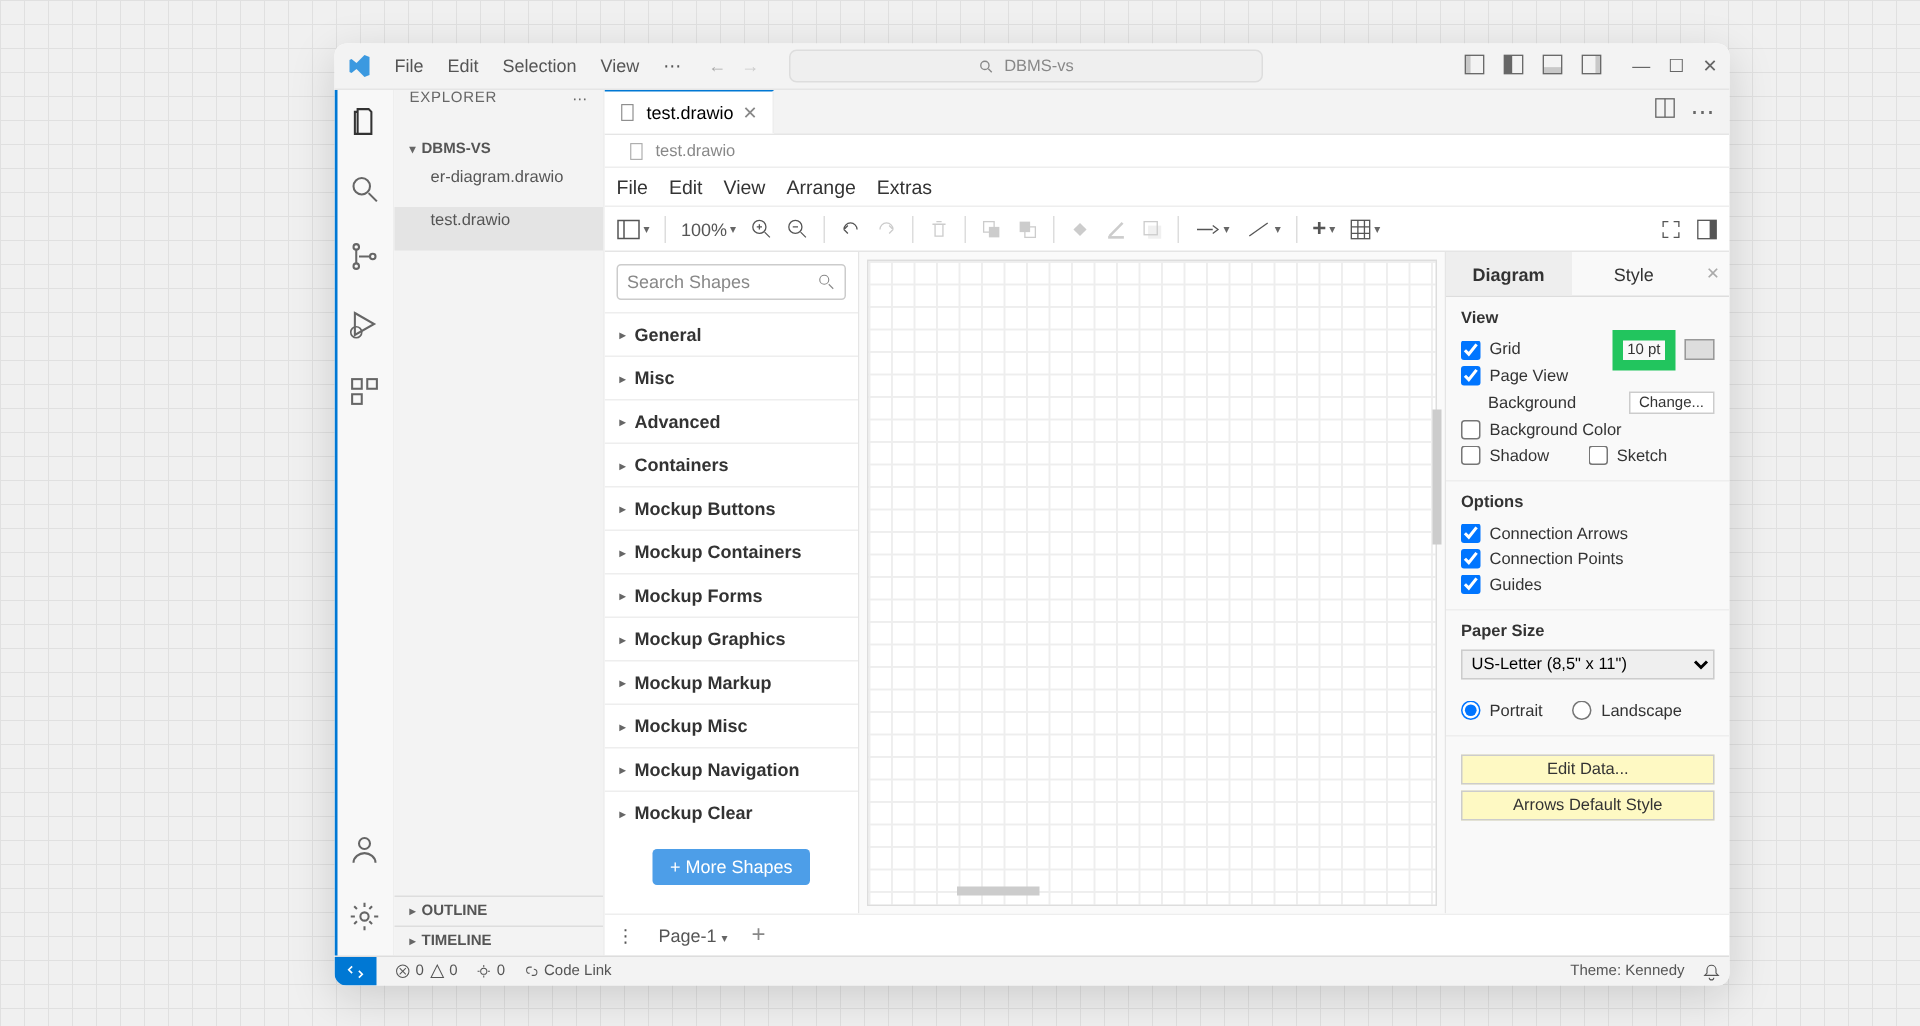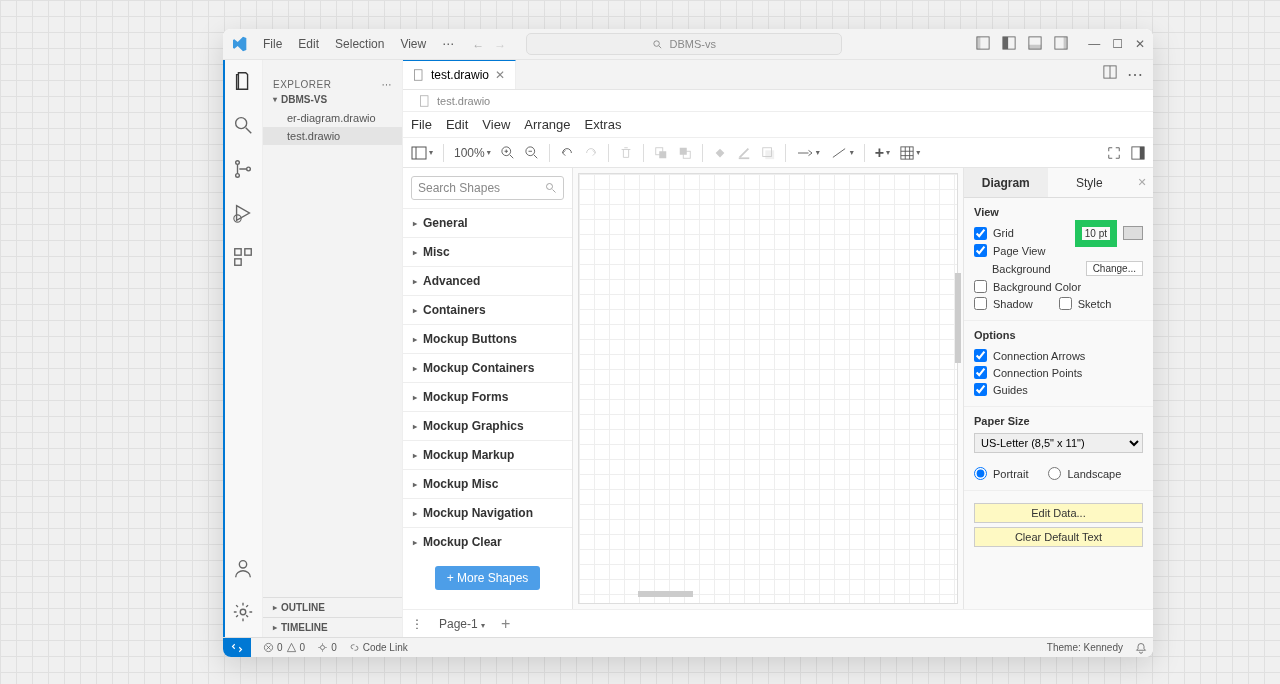--- a/index.html
+++ b/index.html
@@ -12,23 +12,23 @@
 .titlebar .menu-item { padding: 0 8px; cursor: pointer; }
 .titlebar .nav { margin-left: 10px; display: flex; gap: 10px; color: #aaa; }
 .titlebar .search { flex:0 0 316px; margin: 0 8px 0 20px; height: 22px; background: #efefef; border:1px solid #ddd; border-radius: 5px; display: flex; align-items: center; justify-content: center; font-size: 11px; color: #888; gap:6px; }
 .titlebar .right { margin-left: auto; display: flex; gap: 12px; color: #666; align-items:center; }
 .titlebar .right .ctl { cursor: pointer; }
 .body { flex: 1; display: flex; overflow: hidden; }
 .activitybar { width: 40px; background: #f8f8f8; border-right: 1px solid #eee; display: flex; flex-direction: column; align-items: center; padding-top: 10px; gap: 18px; color: #666; }
 .activitybar .spacer { flex: 1; }
 .activitybar svg { cursor: pointer; }
 .sidebar { width: 140px; background: #f3f3f3; border-right: 1px solid #eee; display: flex; flex-direction: column; font-size: 11px; color: #555; }
-.sidebar .hdr { height: 30px; display: flex; align-items: flex-end; padding: 0 10px; text-transform: uppercase; letter-spacing: 0.5px; font-size: 10px; color: #666; justify-content:space-between;}
+.sidebar .hdr { height: 30px; display: flex; align-items: flex-start; padding: 0 10px; text-transform: uppercase; letter-spacing: 0.5px; font-size: 10px; color: #666; justify-content:space-between;}
 .sidebar .project { padding: 4px 10px; font-weight: bold; font-size: 10px; display:flex; align-items:center; gap:4px;}
-.sidebar .file { padding: 3px 10px 3px 24px; cursor: pointer; }
+.sidebar .file { padding: 3px 10px 14px 24px; cursor: pointer; }
 .sidebar .file.active { background: #e4e4e4; }
 .sidebar .spacer { flex: 1; }
 .sidebar .collapsed-sec { padding: 4px 10px; font-weight: bold; font-size: 10px; border-top: 1px solid #ddd; display:flex; align-items:center; gap:4px;}
 .editor { flex: 1; display: flex; flex-direction: column; overflow: hidden; }
 .tabs { height: 30px; display: flex; background: #f3f3f3; border-bottom: 1px solid #e5e5e5; align-items:center; }
 .tab { height: 100%; padding: 0 10px; display: flex; align-items: center; gap: 6px; font-size: 12px; background: #fff; border-right: 1px solid #eee; border-top: 1px solid #0078d4; cursor: pointer; }
 .tab .close { color: #888; cursor: pointer; }
 .tabs .right-controls { margin-left:auto; display:flex; gap:10px; padding-right:10px; color:#666;}
 .breadcrumb { height: 22px; display: flex; align-items: center; padding: 0 16px; font-size: 11px; color: #888; border-bottom: 1px solid #eee; gap:6px;}
 .drawio { flex: 1; display: flex; flex-direction: column; overflow: hidden; }
@@ -462,21 +462,21 @@
               <div class="rp-row" style="margin-top:12px;">
                 <input type="radio" checked="" style="">
                 <span>Portrait</span>
                 <span style="width:8px"></span>
                 <input type="radio" style="">
                 <span>Landscape</span>
               </div>
             </div>
             <div class="rp-section" style="border-bottom:none;">
               <span class="rp-btn">Edit Data...</span>
-              <span class="rp-btn">Clear Default Text</span>
+              <span class="rp-btn">Arrows Default Style</span>
             </div>
           </div>
         </div>
 
         <div class="drawio-pages">
           <span>⋮</span>
           <span class="page"><span>Page-1</span> <span class="chev">▾</span></span>
           <span style="font-size:16px;color:#888;cursor:pointer;">+</span>
         </div>
       </div>

